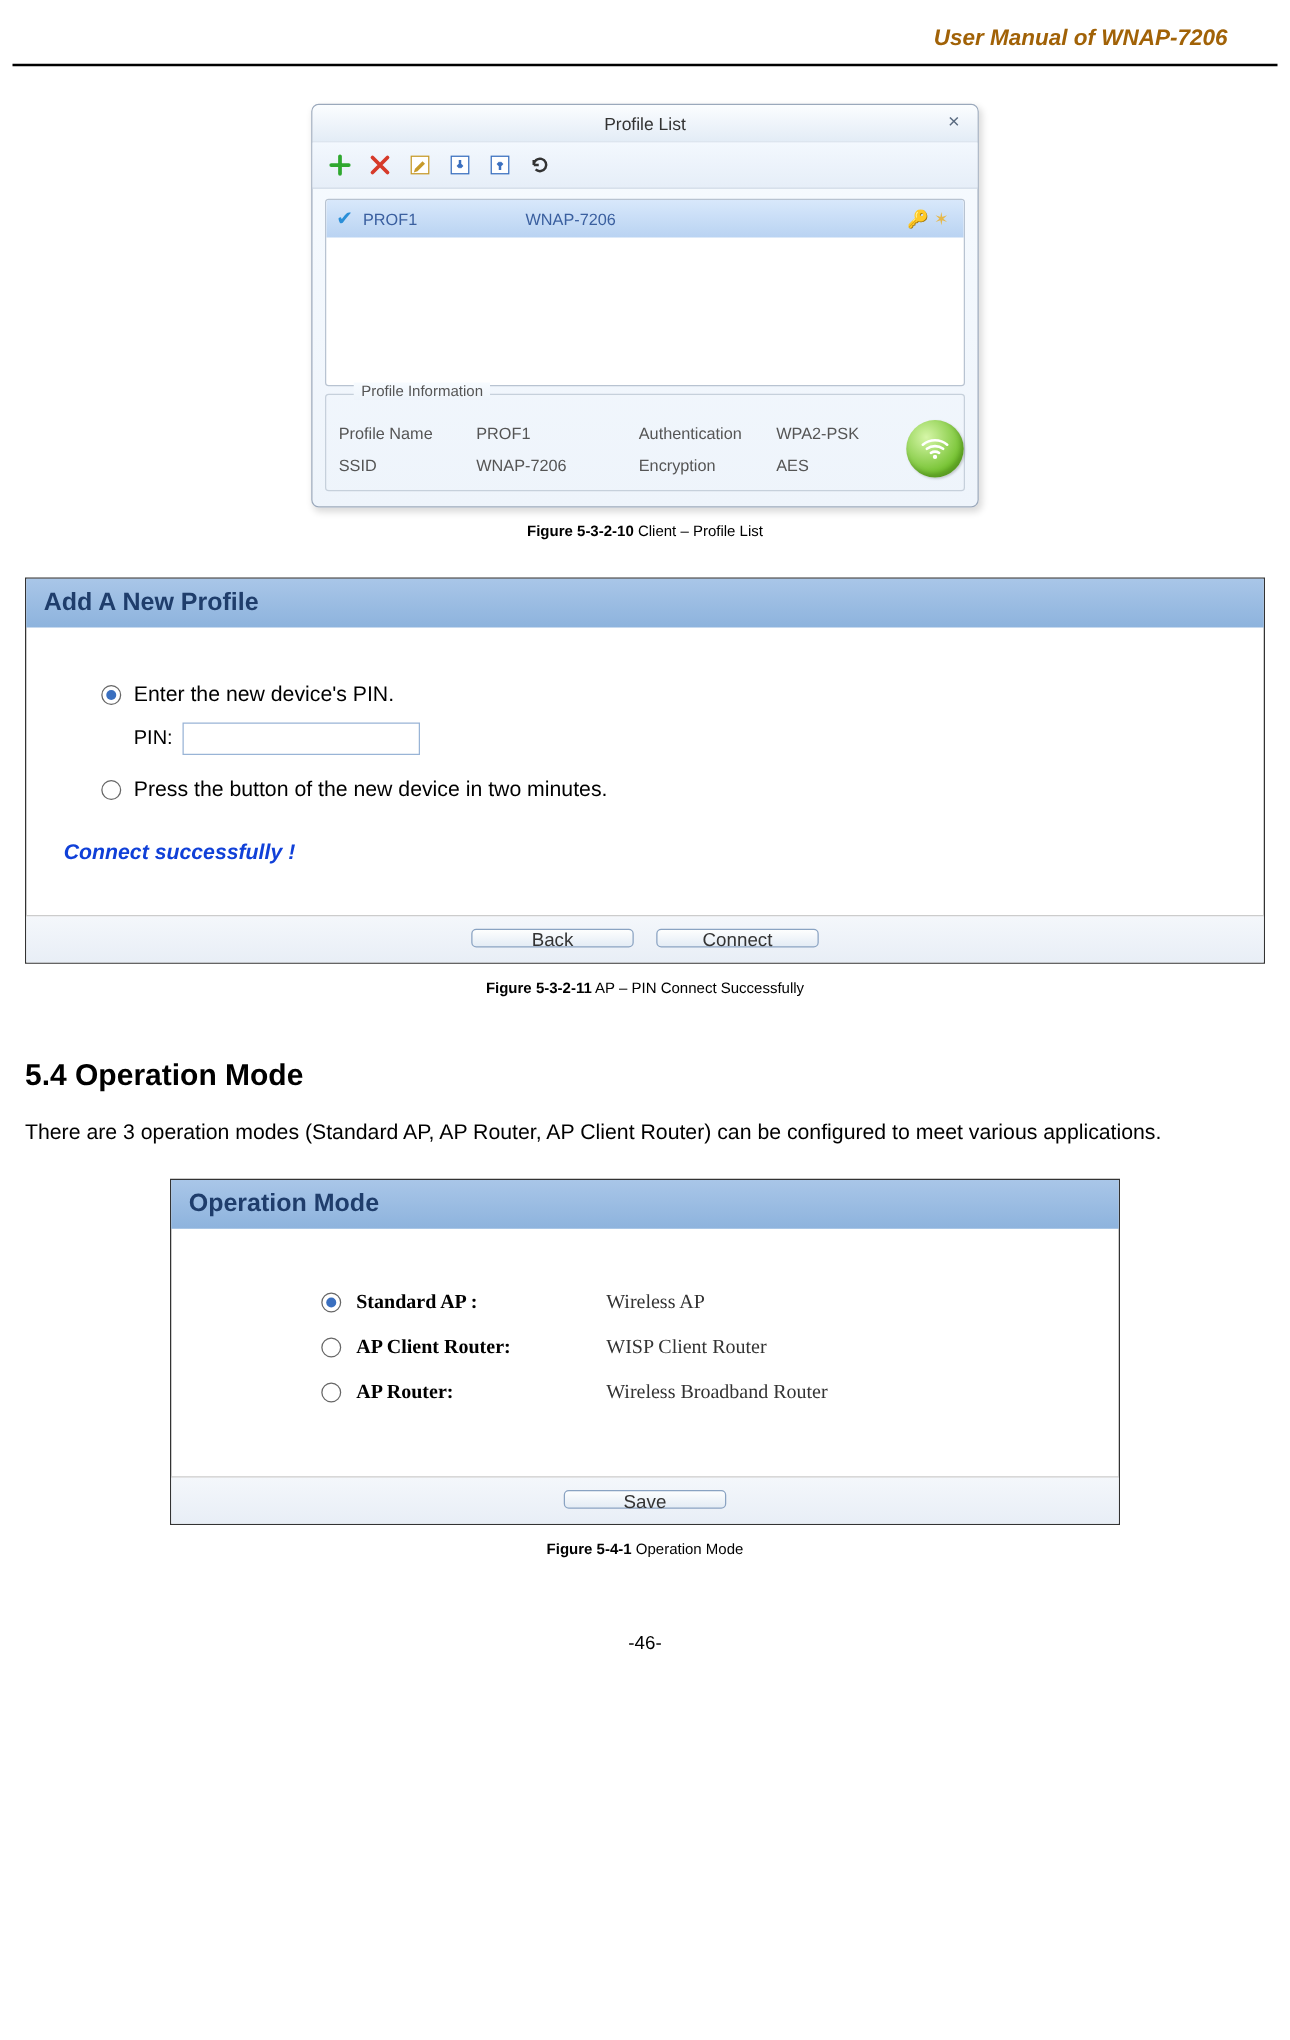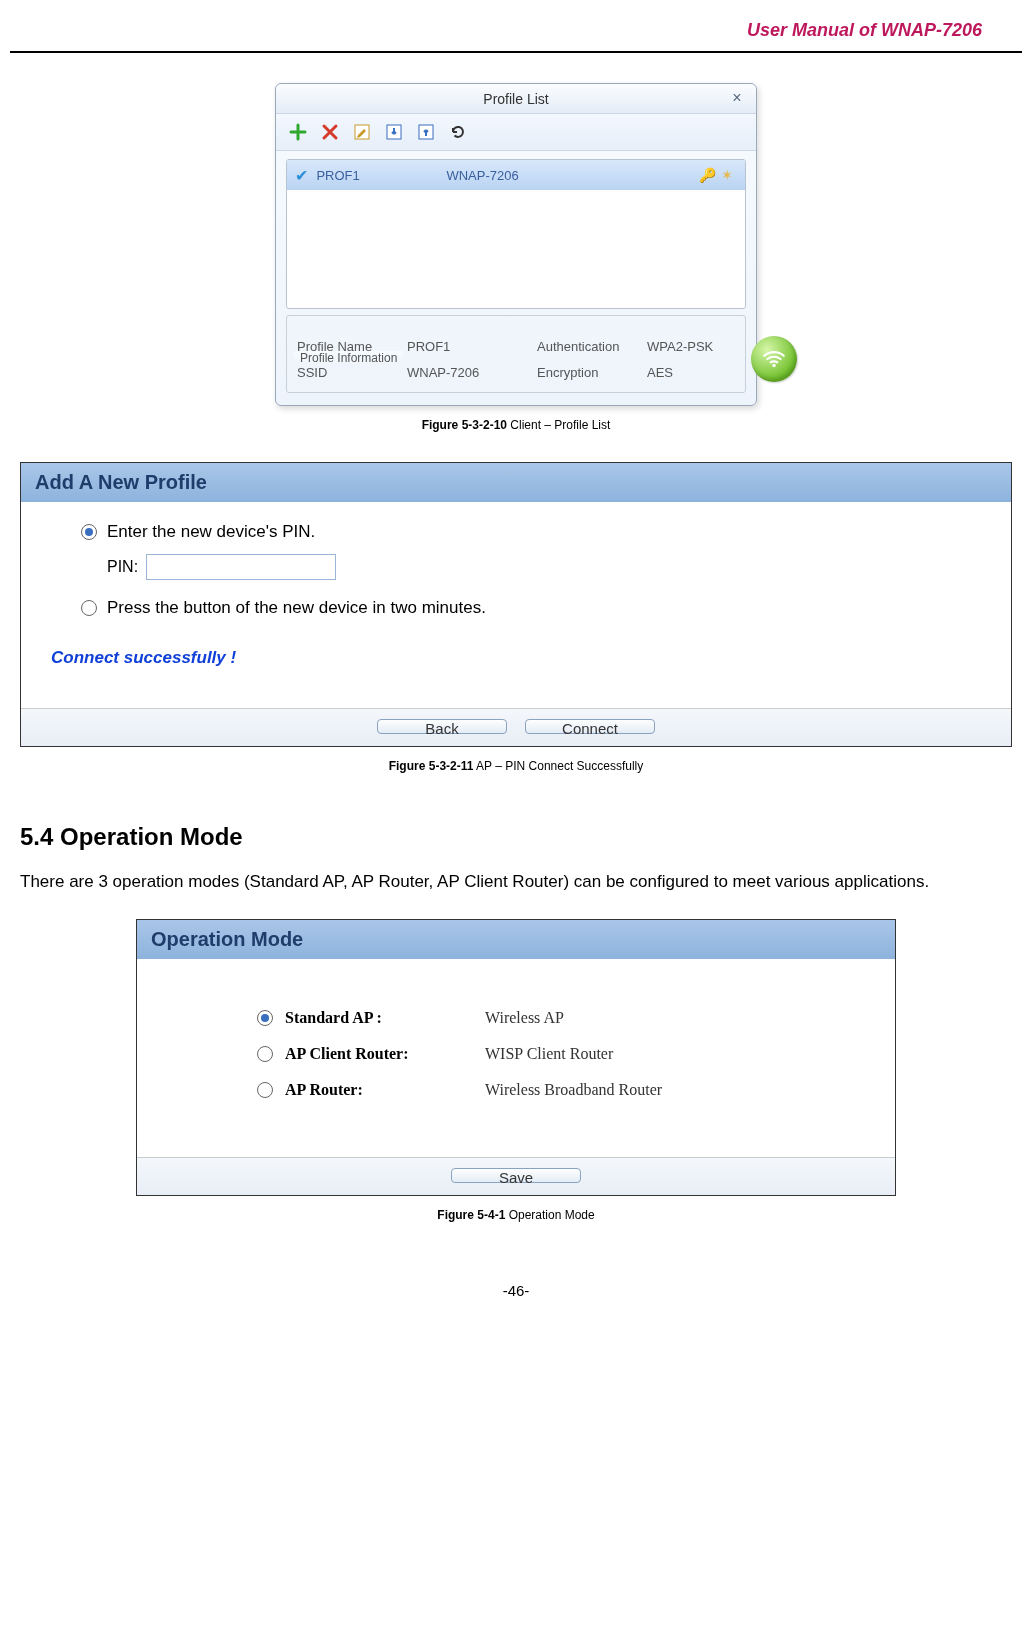--- a/index.html
+++ b/index.html
@@ -8,37 +8,37 @@
     background: #fff;
     width: 1032px;
     margin: 0 auto;
     padding: 0 10px;
     color: #000;
   }
   .header-line {
     text-align: right;
     font-style: italic;
     font-weight: bold;
-    color: #be185d;
+    color: #a16207;
     font-size: 18px;
     padding: 20px 40px 10px 0;
     border-bottom: 2px solid #000;
     margin-bottom: 30px;
   }
   .caption {
     text-align: center;
     font-size: 12px;
     margin: 12px 0 30px 0;
   }
   .caption b { font-weight: bold; }
 
   
   .fig1-wrap { display:flex; justify-content:center; }
   .fig1 {
-    width: 482px;
+    width: 534px;
     border: 1px solid #9aa8bb;
     border-radius: 6px;
     background: linear-gradient(#f7fbff,#eef4fb);
     box-shadow: 2px 3px 6px rgba(0,0,0,0.15);
     font-size: 14px;
   }
   .fig1-title {
     display:flex; align-items:center; justify-content:center;
     position:relative;
     height:30px;
@@ -85,23 +85,23 @@
     position:relative;
     padding:20px 10px 10px 10px;
     font-size:13px;
     color:#555;
     display:grid;
     grid-template-columns: 110px 130px 110px 90px 60px;
     row-gap:6px;
     align-items:center;
   }
   .fig1-info .legend {
-    position:absolute; top:-10px; left:7px;
+    position:absolute; top:-10px; left:22px;
     background:linear-gradient(#f7fbff,#eef4fb);
-    padding:0 6px; font-size:12px; color:#555;margin-top:45px;
+    padding:0 6px; font-size:12px; color:#555;
   }
   .wifi-badge {
     width:46px;height:46px;border-radius:50%;
     background:radial-gradient(circle at 35% 30%, #d6f6a8, #6fbf2a 70%);
     box-shadow: inset -2px -3px 4px rgba(0,0,0,0.2), 1px 1px 2px rgba(0,0,0,0.2);
     display:flex;align-items:center;justify-content:center;
     color:#fff;
     grid-row: 1 / span 2;
     grid-column: 5;
     justify-self:end;
@@ -114,21 +114,21 @@
     font-size:16px;
     background:#fff;
   }
   .fig2-title {
     background:linear-gradient(#a9c6e8,#8db3dd);
     color:#1f3d6b;
     font-weight:bold;
     font-size:20px;
     padding:8px 14px;
   }
-  .fig2-body { padding:20px 30px 10px 60px; }
+  .fig2-body { padding:20px 30px 10px 60px;margin-top:24px; }
   .radio-row { display:flex; align-items:center; gap:10px; margin-bottom:12px; font-size:17px;}
   .radio { width:16px;height:16px;border-radius:50%;border:1px solid #666;background:#fff;display:inline-flex;align-items:center;justify-content:center;}
   .radio.on::after{content:"";width:8px;height:8px;border-radius:50%;background:#3a6fbf;}
   .pin-row { margin:6px 0 18px 26px; display:flex;align-items:center;gap:8px;}
   .pin-row input { width:190px;height:26px;border:1px solid #99b4d6;background:#fff;}
   .success { color:#1040d8; font-weight:bold; font-style:italic; margin:30px 0 30px -30px; font-size:17px;}
   .fig2-footer {
     border-top:1px solid #ccc;
     background:linear-gradient(#f4f7fb,#e8eef6);
     padding:10px 0 12px 0;

